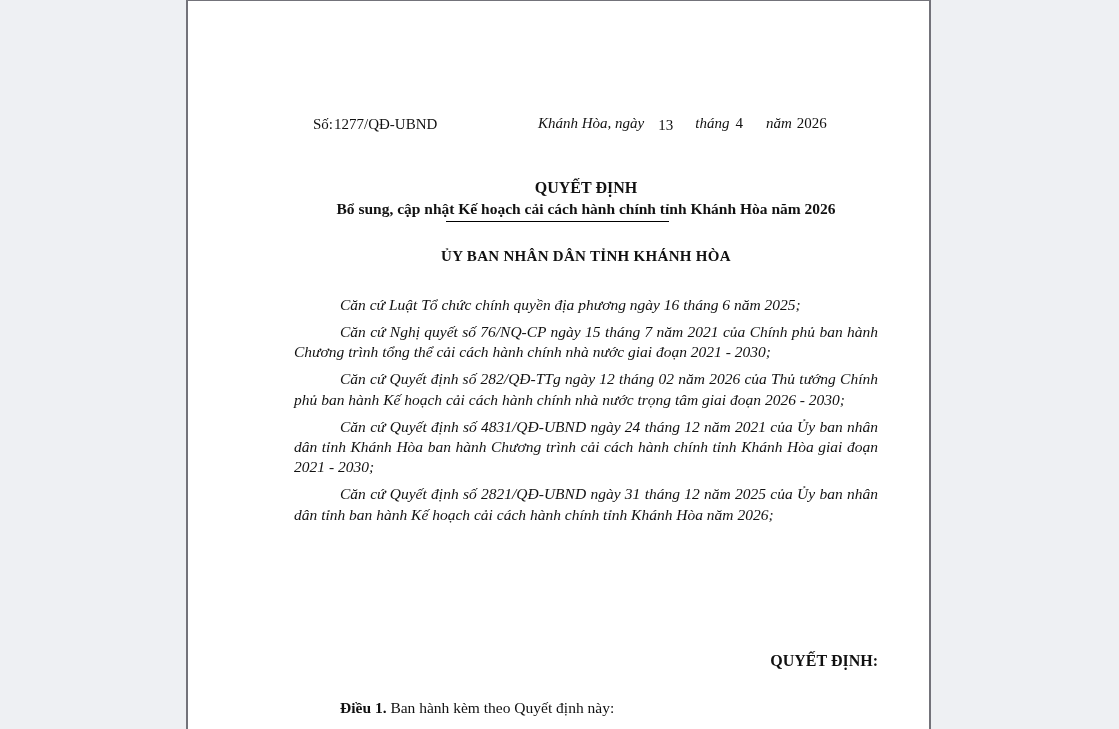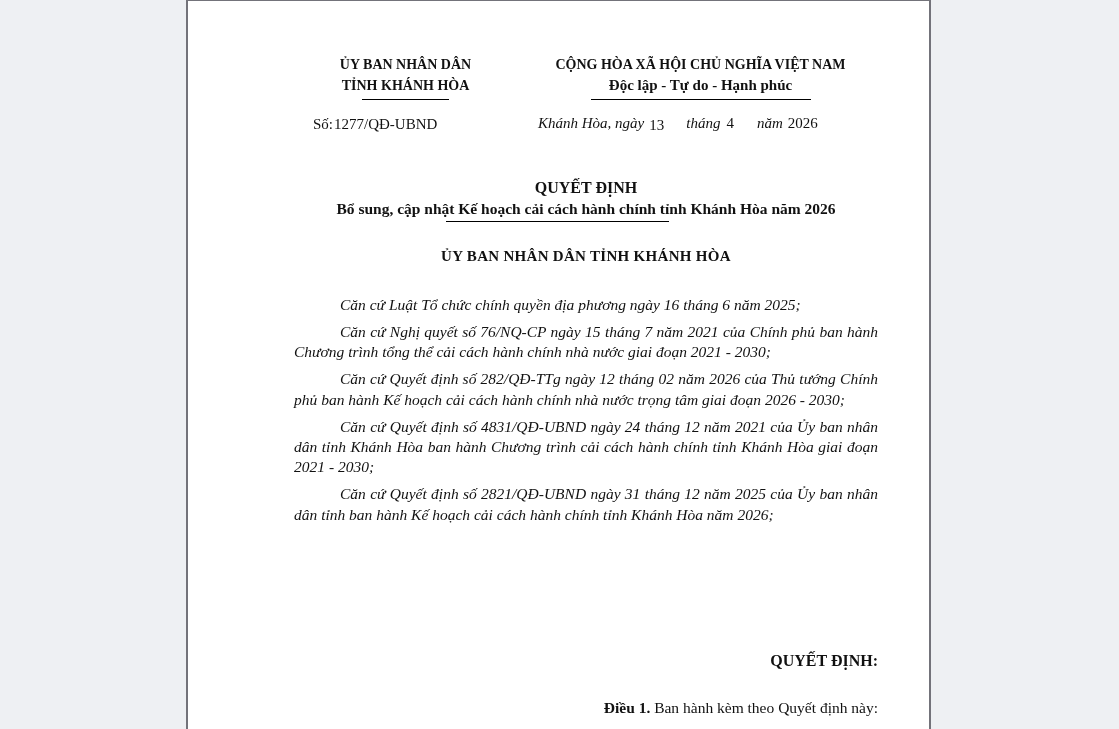--- a/index.html
+++ b/index.html
@@ -46,21 +46,21 @@
   }
   .doc-number .num { margin-left: 1px; }
   .doc-number .suffix { margin-left: 0; }
 
   .date-line {
     position: absolute; left: 350px; top: 114px;
     width: 330px;
     font-size: 15px; font-style: italic; white-space: nowrap;
   }
   .date-line .fill { font-style: normal; }
-  .date-line .day { margin-left: 5px; position: relative; top: 2px; }
+  .date-line .day { margin-left: 14px; position: relative; top: 2px; }
   .date-line .w1 { margin-left: 22px; }
   .date-line .month { margin-left: 6px; }
   .date-line .w2 { margin-left: 23px; }
   .date-line .year { margin-left: 5px; }
 
   
   .title-block {
     position: absolute; left: 106px; top: 176px;
     width: 584px; text-align: center;
   }
@@ -92,42 +92,31 @@
     position: absolute; left: 106px; top: 651px;
     width: 584px; text-align: right;
     font-weight: bold; font-size: 16px;
   }
 
   .article {
     position: absolute; left: 106px; top: 697px;
     width: 584px;
     font-size: 15.5px; line-height: 20.4px;
     text-indent: 46px;
-    text-align: right;
   }
   .article .label { font-weight: bold; }
 </style>
 </head>
 <body>
 
 <div class="viewport">
   <div class="page">
     <div class="page-inner">
 
-      <div class="hdr-left">
-        <div>ỦY BAN NHÂN DÂN</div>
-        <div>TỈNH KHÁNH HÒA</div>
-        <div class="rule rule-left"></div>
-      </div>
 
-      <div class="hdr-right">
-        <div>CỘNG HÒA XÃ HỘI CHỦ NGHĨA VIỆT NAM</div>
-        <div class="motto">Độc lập - Tự do - Hạnh phúc</div>
-        <div class="rule rule-right"></div>
-      </div>
 
       <div class="doc-number">
         <span>Số:</span><span class="num">1277</span><span class="suffix">/QĐ-UBND</span>
       </div>
 
       <div class="date-line">
         <span>Khánh Hòa, ngày</span><span class="fill day">13</span><span class="w1">tháng</span><span class="fill month">4</span><span class="w2">năm</span><span class="fill year">2026</span>
       </div>
 
       <div class="title-block">

